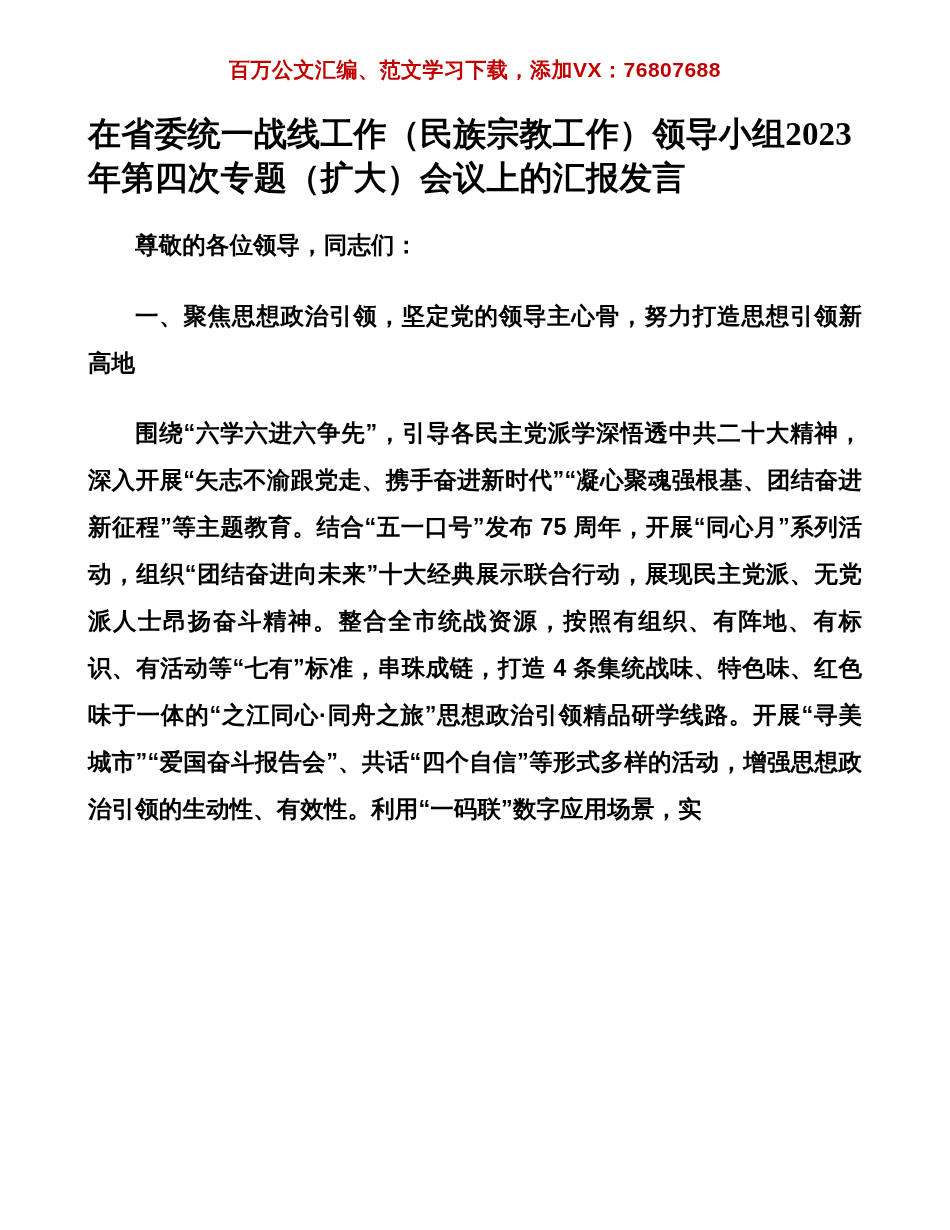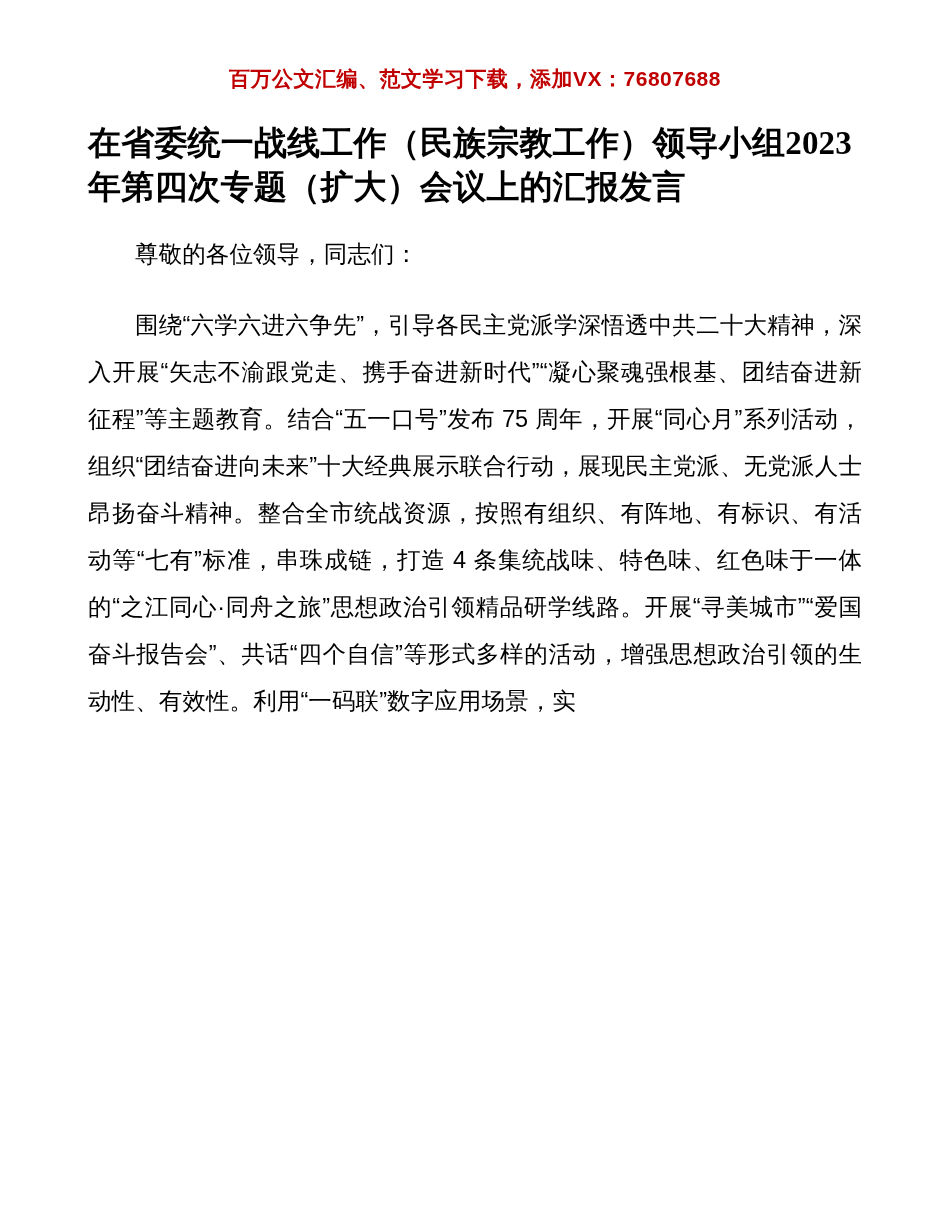--- a/index.html
+++ b/index.html
@@ -12,21 +12,21 @@
     height: 1230px;
     font-family: "Liberation Sans", sans-serif;
     color: #000000;
     overflow: hidden;
   }
   .page {
     width: 950px;
     height: 1134px;
     position: relative;
     box-sizing: border-box;
-    padding: 13px 88px;
+    padding: 4px 88px;
   }
   .watermark {
     text-align: center;
     color: #c00000;
     font-weight: bold;
     font-size: 21px;
     letter-spacing: 0.5px;
     padding-top: 52px;
     font-family: "Liberation Sans", sans-serif;
   }
@@ -43,33 +43,35 @@
     font-family: "Liberation Sans", sans-serif;
     font-size: 23.5px;
     line-height: 47px;
     text-align: justify;
     text-justify: inter-ideograph;
     margin-top: 17px;
     letter-spacing: 0.1px;
   }
   .indent {
     text-indent: 2em;
+    font-weight: bold;
   }
   .p-first {
     margin-top: 22px;
   }
 </style>
 </head>
 <body>
 
 <div class="page">
 
   <div class="watermark">百万公文汇编、范文学习下载，添加VX：76807688</div>
 
   <h1 class="doc-title">在省委统一战线工作（民族宗教工作）领导小组2023年第四次专题（扩大）会议上的汇报发言</h1>
 
   <p class="body-text indent p-first">尊敬的各位领导，同志们：</p>
 
 
+  <p class="body-text indent">一、聚焦思想政治引领，坚定党的领导主心骨，努力打造思想引领新高地</p>
 
   <p class="body-text indent">围绕“六学六进六争先”，引导各民主党派学深悟透中共二十大精神，深入开展“矢志不渝跟党走、携手奋进新时代”“凝心聚魂强根基、团结奋进新征程”等主题教育。结合“五一口号”发布 75 周年，开展“同心月”系列活动，组织“团结奋进向未来”十大经典展示联合行动，展现民主党派、无党派人士昂扬奋斗精神。整合全市统战资源，按照有组织、有阵地、有标识、有活动等“七有”标准，串珠成链，打造 4 条集统战味、特色味、红色味于一体的“之江同心·同舟之旅”思想政治引领精品研学线路。开展“寻美城市”“爱国奋斗报告会”、共话“四个自信”等形式多样的活动，增强思想政治引领的生动性、有效性。利用“一码联”数字应用场景，实</p>
 
 </div>
 
 </body></html>

